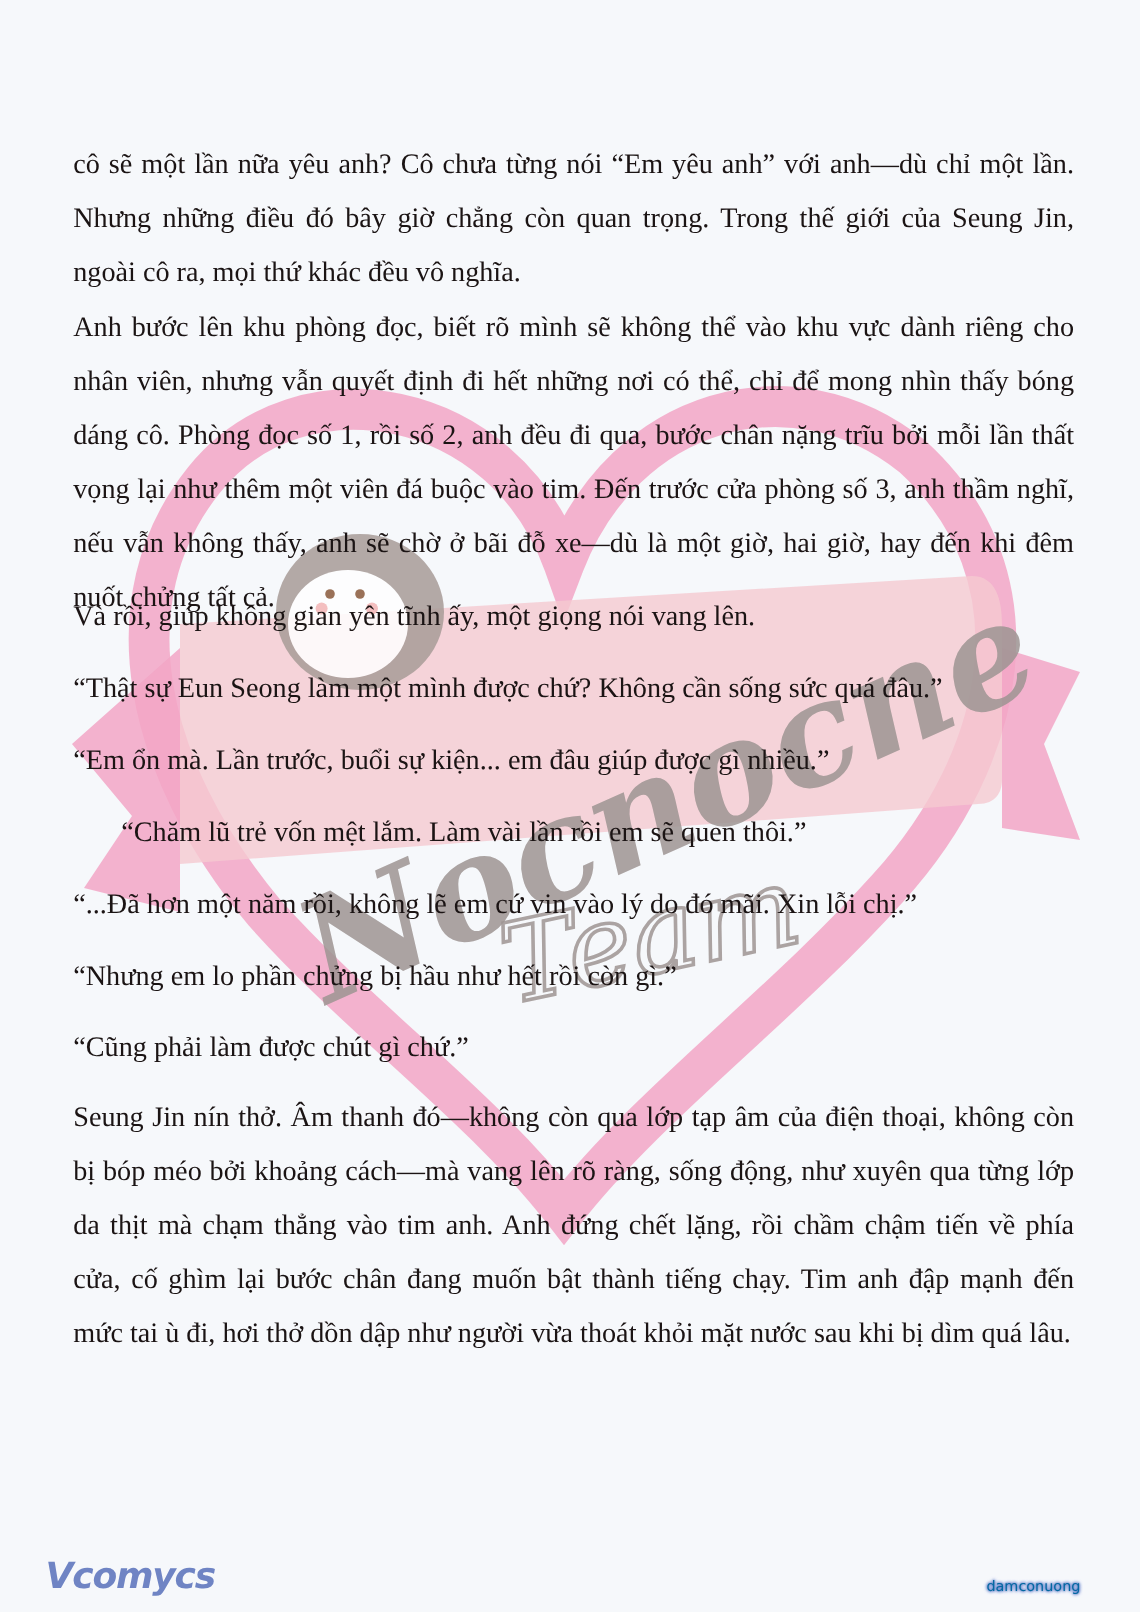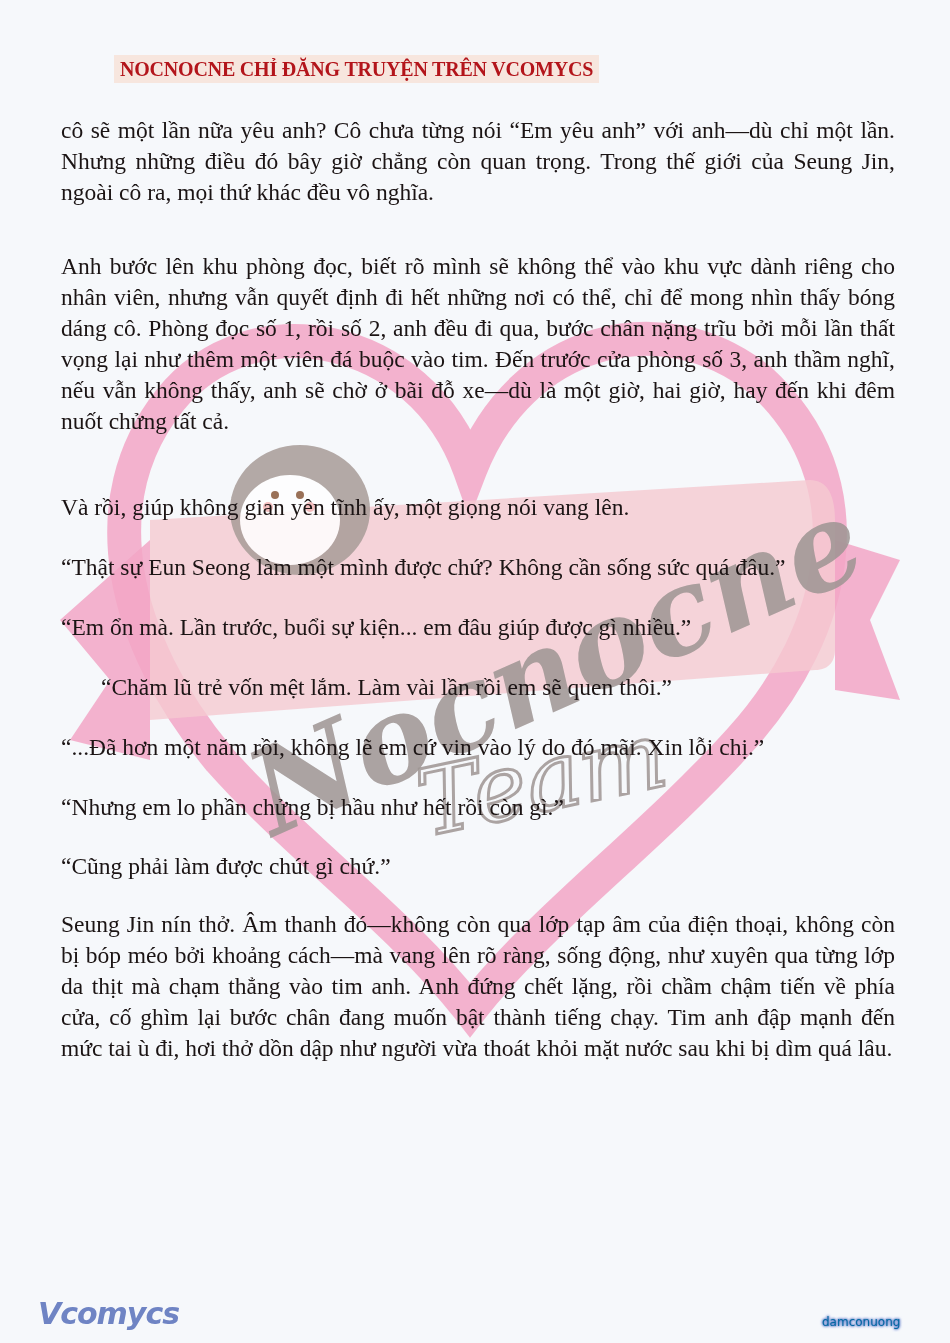--- a/index.html
+++ b/index.html
@@ -15,21 +15,21 @@
   .header {
     position: absolute; left: 114px; top: 55px; height: 28px;
     background: #f7e6de; padding: 0 6px;
     font-family: "Liberation Serif", serif; font-weight: bold;
     font-size: 20px; line-height: 28px; color: #b3151b;
     letter-spacing: -0.2px; z-index: 2;
   }
   .body-text { position: absolute; left: 61px; width: 834px; z-index: 2; }
   .para {
     position: absolute; left: 0; width: 834px;
-    font-size: 23.5px; line-height: 31px;
+    font-size: 23.5px; line-height: 45px;
     text-align: justify; text-align-last: left; margin: 0;
   }
   .footer-logo-left {
     position: absolute; left: 18px; top: 1296px; z-index: 2;
     font-family: "DejaVu Sans", sans-serif; font-style: italic; font-weight: bold;
     font-size: 30px; color: #6f84c4; letter-spacing: -1px; margin-left: 20px;
   }
   .footer-logo-right {
     position: absolute; left: 818px; top: 1314px; z-index: 2;
     font-family: "DejaVu Sans", sans-serif; font-size: 12px;
@@ -56,21 +56,20 @@
       <circle cx="275" cy="495" r="4" fill="#8b5a3c"></circle>
       <circle cx="300" cy="495" r="4" fill="#8b5a3c"></circle>
       <circle cx="268" cy="507" r="5" fill="#f4b6b6"></circle>
       <circle cx="310" cy="507" r="5" fill="#f4b6b6"></circle>
     </g>
 
     <text x="210" y="740" transform="rotate(-24 470 640)" font-family="DejaVu Serif, serif" font-weight="bold" font-style="italic" font-size="118" fill="#9e9593" opacity="0.85">Nocnocne</text>
     <text x="420" y="820" transform="rotate(-12 500 800)" font-family="DejaVu Serif, serif" font-style="italic" font-size="92" fill="none" stroke="#9e9593" stroke-width="3" opacity="0.85">Team</text>
   </svg>
 
-  <div class="header">NOCNOCNE CHỈ ĐĂNG TRUYỆN TRÊN VCOMYCS</div>
 
   <div class="body-text" style="top:0;">
     <p class="para" style="top:115px;">cô sẽ một lần nữa yêu anh? Cô chưa từng nói “Em yêu anh” với anh—dù chỉ một lần. Nhưng những điều đó bây giờ chẳng còn quan trọng. Trong thế giới của Seung Jin, ngoài cô ra, mọi thứ khác đều vô nghĩa.</p>
     <p class="para" style="top:251px;">Anh bước lên khu phòng đọc, biết rõ mình sẽ không thể vào khu vực dành riêng cho nhân viên, nhưng vẫn quyết định đi hết những nơi có thể, chỉ để mong nhìn thấy bóng dáng cô. Phòng đọc số 1, rồi số 2, anh đều đi qua, bước chân nặng trĩu bởi mỗi lần thất vọng lại như thêm một viên đá buộc vào tim. Đến trước cửa phòng số 3, anh thầm nghĩ, nếu vẫn không thấy, anh sẽ chờ ở bãi đỗ xe—dù là một giờ, hai giờ, hay đến khi đêm nuốt chửng tất cả.</p>
     <p class="para" style="top:492px;">Và rồi, giúp không gian yên tĩnh ấy, một giọng nói vang lên.</p>
     <p class="para" style="top:552px;">“Thật sự Eun Seong làm một mình được chứ? Không cần sống sức quá đâu.”</p>
     <p class="para" style="top:612px;">“Em ổn mà. Lần trước, buổi sự kiện... em đâu giúp được gì nhiều.”</p>
     <p class="para" style="top:672px;margin-left:40px;">“Chăm lũ trẻ vốn mệt lắm. Làm vài lần rồi em sẽ quen thôi.”</p>
     <p class="para" style="top:732px;">“...Đã hơn một năm rồi, không lẽ em cứ vin vào lý do đó mãi. Xin lỗi chị.”</p>
     <p class="para" style="top:792px;">“Nhưng em lo phần chửng bị hầu như hết rồi còn gì.”</p>

